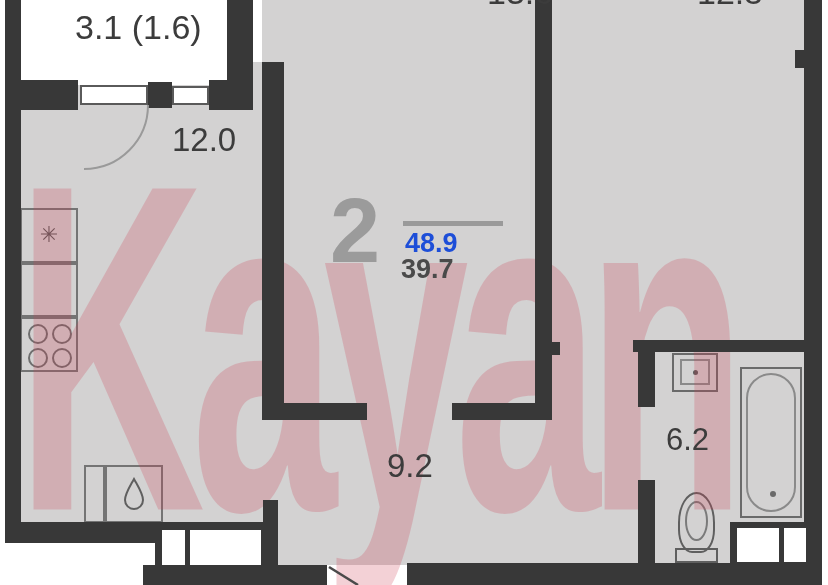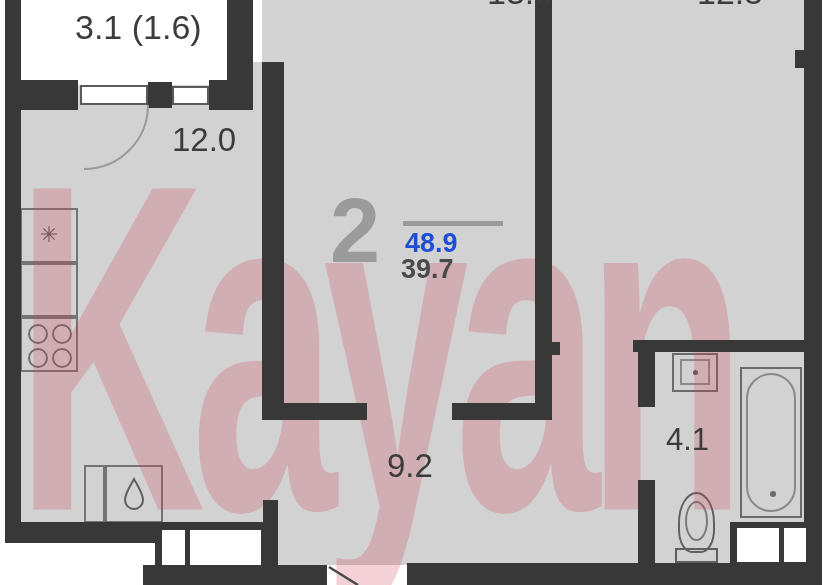--- a/index.html
+++ b/index.html
@@ -96,20 +96,20 @@
   <svg class="overlay" width="828" height="585" viewBox="0 0 828 585">
     <path d="M148,105 A64,64 0 0 1 84,169" fill="none" stroke="#9a9a9a" stroke-width="2"></path>
     <path d="M329,567 L358,585" fill="none" stroke="#4a4a4a" stroke-width="2.5"></path>
   </svg>
 
   <div class="lbl" style="left:75px;top:10px;font-size:34px;">3.1 (1.6)</div>
   <div class="lbl" style="left:172px;top:123px;font-size:33px;">12.0</div>
   <div class="lbl" style="left:487px;top:-25px;font-size:34px;">13.6</div>
   <div class="lbl" style="left:697px;top:-25px;font-size:34px;">12.5</div>
   <div class="lbl" style="left:387px;top:449px;font-size:33px;">9.2</div>
-  <div class="lbl" style="left:666px;top:424px;font-size:31px;">4.1</div>
+  <div class="lbl" style="left:666px;top:424px;font-size:31px;">6.2</div>
 
   <div class="summary-num" style="left:330px;top:186px;font-size:90px;color:#9b9b9b;font-weight:600;">2</div>
   <div class="abs" style="left:403px;top:221px;width:100px;height:5px;background:#9a9a9a;"></div>
   <div class="summary-num" style="left:405px;top:230px;font-size:27px;color:#1d4ed8;">48.9</div>
   <div class="summary-num" style="left:401px;top:256px;font-size:27px;color:#4a4a4a;">39.7</div>
 
 </div>
 
 </body></html>

